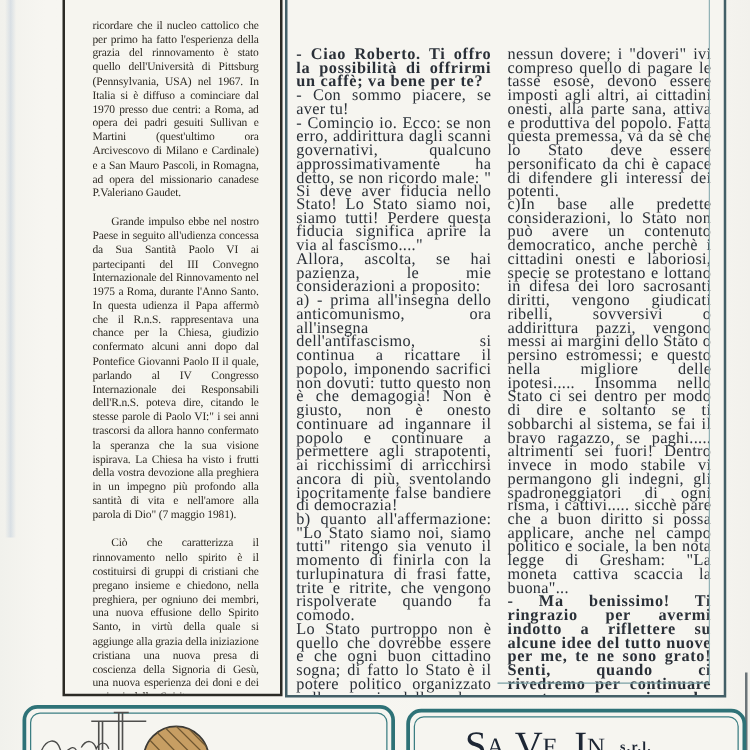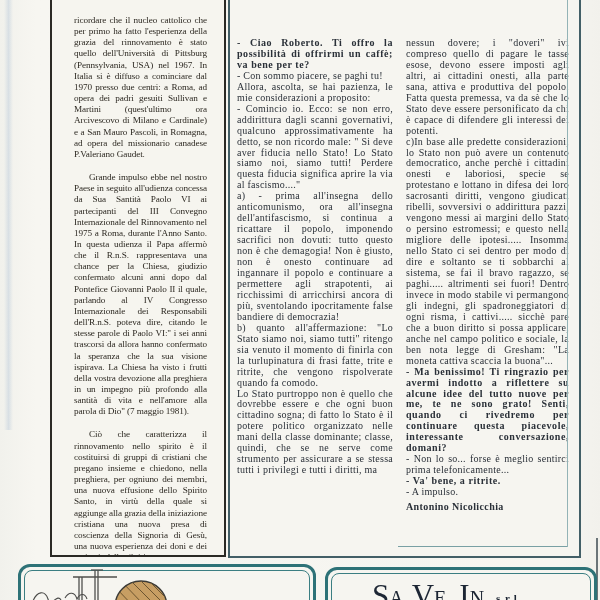--- a/index.html
+++ b/index.html
@@ -16,21 +16,21 @@
   
   #left-box{left:50px;top:-14px;width:172px;height:567px;border:2px solid #2b2a25;overflow:hidden;background:#f6f5ef}
   #col1{padding:15px 5px 0 10px;font-size:9.2px;line-height:11.15px;text-align:justify;color:#2d2922;letter-spacing:-0.1px}
   #col1 p{margin:12px}
   #col1 p.ind{text-indent:15px}
 
   
   #main-box{left:228px;top:-14px;width:349px;height:568px;border:2px solid #435f67;overflow:hidden;display:flex;background:#f6f5f0}
   #col2{margin:50px 0 0 7px;width:156px}
   #col3{margin:50px 0 0 13px;width:163px}
-  .dlg{font-size:10px;line-height:10.95px;text-align:justify;color:#2a3038;letter-spacing:.25px}
+  .dlg{font-size:13px;line-height:10.95px;text-align:justify;color:#2a3038;letter-spacing:.25px}
   .dlg p{margin:0}
   .dlg p.b{font-weight:bold;letter-spacing:.55px}
   #sig{text-align:left;font-weight:bold;padding:4px 10px 0 0;letter-spacing:.4px}
   #rule-v{left:567px;top:0;width:1px;height:547px;background:#93b3b6}
   #rule-h{left:398px;top:546px;width:169px;height:1px;background:#79a0a4}
 
   
   .round-box{border:3px solid #2e7277;border-radius:12px;background:#f6f5f0}
   .round-inner{position:absolute;left:3px;right:3px;top:3px;bottom:-6px;border:1px solid #3b7e82;border-radius:8px}
   #footer-left{left:18px;top:564px;width:292px;height:50px}
@@ -52,23 +52,23 @@
   <div id="col1">
     <p>ricordare che il nucleo cattolico che per primo ha fatto l'esperienza della grazia del rinnovamento è stato quello dell'Università di Pittsburg (Pennsylvania, USA) nel 1967. In Italia si è diffuso a cominciare dal 1970 presso due centri: a Roma, ad opera dei padri gesuiti Sullivan e Martini (quest'ultimo ora Arcivescovo di Milano e Cardinale) e a San Mauro Pascoli, in Romagna, ad opera del missionario canadese P.Valeriano Gaudet.</p>
     <p class="ind">Grande impulso ebbe nel nostro Paese in seguito all'udienza concessa da Sua Santità Paolo VI ai partecipanti del III Convegno Internazionale del Rinnovamento nel 1975 a Roma, durante l'Anno Santo. In questa udienza il Papa affermò che il R.n.S. rappresentava una chance per la Chiesa, giudizio confermato alcuni anni dopo dal Pontefice Giovanni Paolo II il quale, parlando al IV Congresso Internazionale dei Responsabili dell'R.n.S. poteva dire, citando le stesse parole di Paolo VI:" i sei anni trascorsi da allora hanno confermato la speranza che la sua visione ispirava. La Chiesa ha visto i frutti della vostra devozione alla preghiera in un impegno più profondo alla santità di vita e nell'amore alla parola di Dio" (7 maggio 1981).</p>
     <p class="ind">Ciò che caratterizza il rinnovamento nello spirito è il costituirsi di gruppi di cristiani che pregano insieme e chiedono, nella preghiera, per ogniuno dei membri, una nuova effusione dello Spirito Santo, in virtù della quale si aggiunge alla grazia della iniziazione cristiana una nuova presa di coscienza della Signoria di Gesù, una nuova esperienza dei doni e dei carismi dello Spirito e una nuova disponibilità ad usare a servizio dei fratelli e della Chiesa tutti i talenti e carismi dei quali Dio ha stabilito di dotarli.</p>
   </div>
 </div>
 
 <div id="main-box" class="abs">
   <div id="col2" class="dlg">
     <p class="b">- Ciao Roberto. Ti offro la possibilità di offrirmi un caffè; va bene per te?</p>
-    <p>- Con sommo piacere, se paghi tu!</p>
+    <p>- Con sommo piacere, se aver tu!</p>
+    <p>- Comincio io. Ecco: se non erro, addirittura dagli scanni governativi, qualcuno approssimativamente ha detto, se non ricordo male: " Si deve aver fiducia nello Stato! Lo Stato siamo noi, siamo tutti! Perdere questa fiducia significa aprire la via al fascismo...."</p>
     <p>Allora, ascolta, se hai pazienza, le mie considerazioni a proposito:</p>
-    <p>- Comincio io. Ecco: se non erro, addirittura dagli scanni governativi, qualcuno approssimativamente ha detto, se non ricordo male: " Si deve aver fiducia nello Stato! Lo Stato siamo noi, siamo tutti! Perdere questa fiducia significa aprire la via al fascismo...."</p>
     <p>a) - prima all'insegna dello anticomunismo, ora all'insegna dell'antifascismo, si continua a ricattare il popolo, imponendo sacrifici non dovuti: tutto questo non è che demagogia! Non è giusto, non è onesto continuare ad ingannare il popolo e continuare a permettere agli strapotenti, ai ricchissimi di arricchirsi ancora di più, sventolando ipocritamente false bandiere di democrazia!</p>
     <p>b) quanto all'affermazione: "Lo Stato siamo noi, siamo tutti" ritengo sia venuto il momento di finirla con la turlupinatura di frasi fatte, trite e ritrite, che vengono rispolverate quando fa comodo.</p>
     <p>Lo Stato purtroppo non è quello che dovrebbe essere e che ogni buon cittadino sogna; di fatto lo Stato è il potere politico organizzato nelle mani della classe dominante; classe, quindi, che se ne serve come strumento per assicurare a se stessa tutti i privilegi e tutti i diritti, ma</p>
   </div>
   <div id="col3" class="dlg">
     <p>nessun dovere; i "doveri" ivi compreso quello di pagare le tasse esose, devono essere imposti agli altri, ai cittadini onesti, alla parte sana, attiva e produttiva del popolo. Fatta questa premessa, va da sè che lo Stato deve essere personificato da chi è capace di difendere gli interessi dei potenti.</p>
     <p>c)In base alle predette considerazioni, lo Stato non può avere un contenuto democratico, anche perchè i cittadini onesti e laboriosi, specie se protestano e lottano in difesa dei loro sacrosanti diritti, vengono giudicati ribelli, sovversivi o addirittura pazzi, vengono messi ai margini dello Stato o persino estromessi; e questo nella migliore delle ipotesi..... Insomma nello Stato ci sei dentro per modo di dire e soltanto se ti sobbarchi al sistema, se fai il bravo ragazzo, se paghi..... altrimenti sei fuori! Dentro invece in modo stabile vi permangono gli indegni, gli spadroneggiatori di ogni risma, i cattivi..... sicchè pare che a buon diritto si possa applicare, anche nel campo politico e sociale, la ben nota legge di Gresham: "La moneta cattiva scaccia la buona"...</p>
     <p class="b">- Ma benissimo! Ti ringrazio per avermi indotto a riflettere su alcune idee del tutto nuove per me, te ne sono grato! Senti, quando ci rivedremo per continuare questa piacevole, interessante conversazione, domani?</p>
     <p>- Non lo so... forse è meglio sentirci prima telefonicamente...</p>
     <p class="b">- Va' bene, a ritrite.</p>

